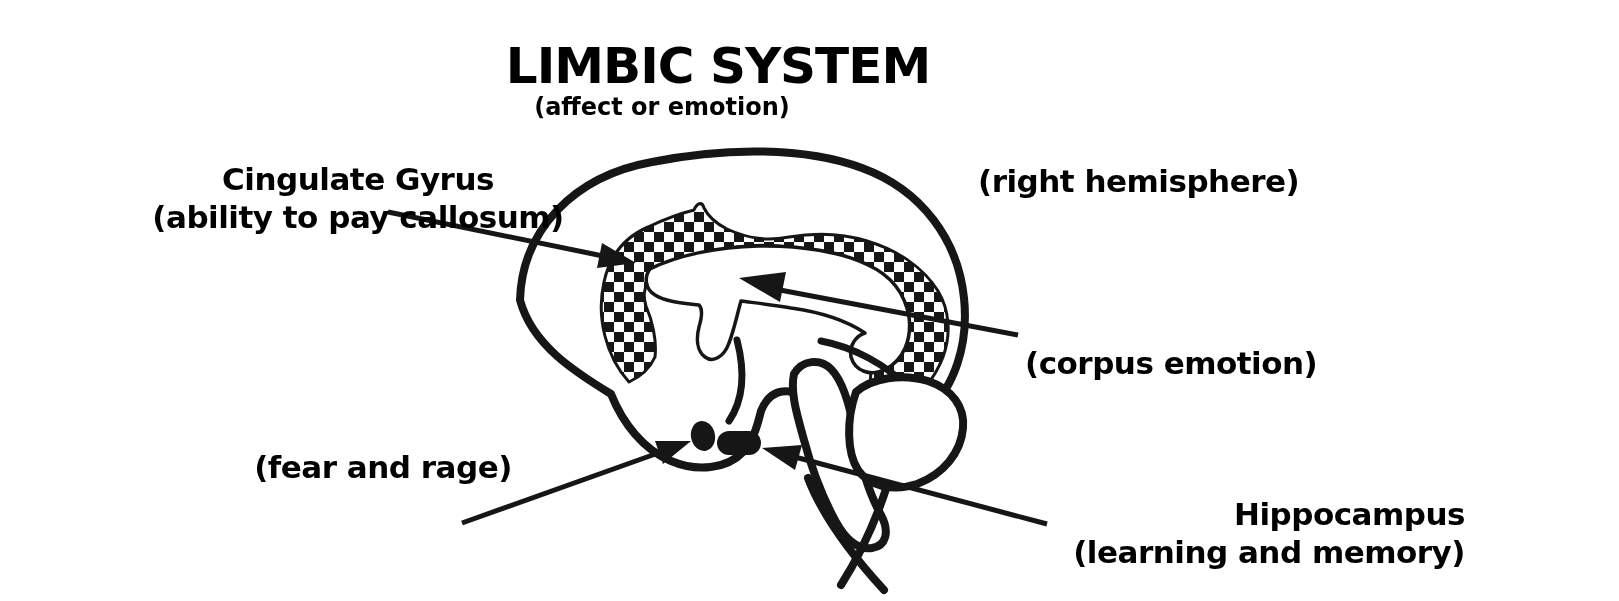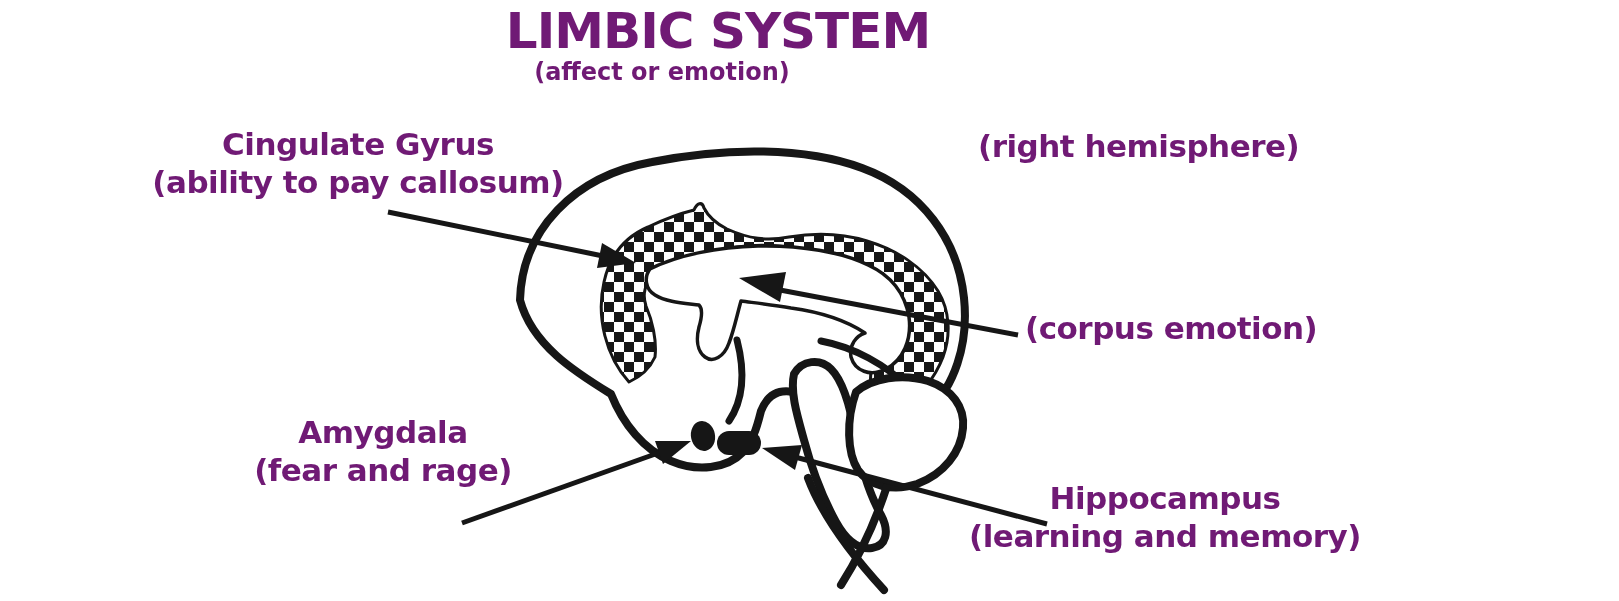--- a/index.html
+++ b/index.html
@@ -5,36 +5,36 @@
   html,body{margin:0;padding:0;background:#ffffff;}
   .stage{
     position:relative;
     width:1619px;height:601px;
     background:#ffffff;
     font-family:"DejaVu Sans","Liberation Sans",sans-serif;
     color:#161616;
     overflow:hidden;
   }
   .stage svg{position:absolute;left:0;top:0;}
-  .txt{position:absolute;white-space:nowrap;color:#701a75;}
+  .txt{position:absolute;white-space:nowrap;color:#000000;margin-top:35px;}
   .center{text-align:center;white-space:normal;}
   .title{
     left:418px;top:2px;width:600px;
     font-size:50px;font-weight:600;letter-spacing:-1px;
   }
   .subtitle{
     left:412px;top:58px;width:500px;
     font-size:24px;font-weight:700;
   }
   .lbl{font-size:31px;font-weight:600;line-height:38px;letter-spacing:-0.5px;}
   .lbl-cingulate{left:58px;top:125px;width:600px;}
   .lbl-righthem{left:978px;top:127px;}
   .lbl-corpus{left:1025px;top:309px;}
   .lbl-amygdala{left:83px;top:413px;width:600px;}
-  .lbl-hippocampus{left:865px;top:479px;width:600px;}
+  .lbl-hippocampus{left:865px;top:460px;width:600px;text-align:right;}
 </style>
 </head>
 <body>
 
 <div class="stage">
 
   <svg width="1619" height="601" viewBox="0 0 1619 601">
     <defs>
       <pattern id="checker" x="604" y="202" width="20" height="20" patternUnits="userSpaceOnUse">
         <rect x="0" y="0" width="20" height="20" fill="#ffffff"></rect>
@@ -145,21 +145,20 @@
   <div class="txt lbl lbl-cingulate center">
     <div>Cingulate Gyrus</div>
     <div>(ability to pay callosum)</div>
   </div>
 
   <div class="txt lbl lbl-righthem">(right hemisphere)</div>
 
   <div class="txt lbl lbl-corpus">(corpus emotion)</div>
 
   <div class="txt lbl lbl-amygdala center">
-    <div>Amygdala</div>
     <div>(fear and rage)</div>
   </div>
 
   <div class="txt lbl lbl-hippocampus center">
     <div>Hippocampus</div>
     <div>(learning and memory)</div>
   </div>
 
 </div>
 

